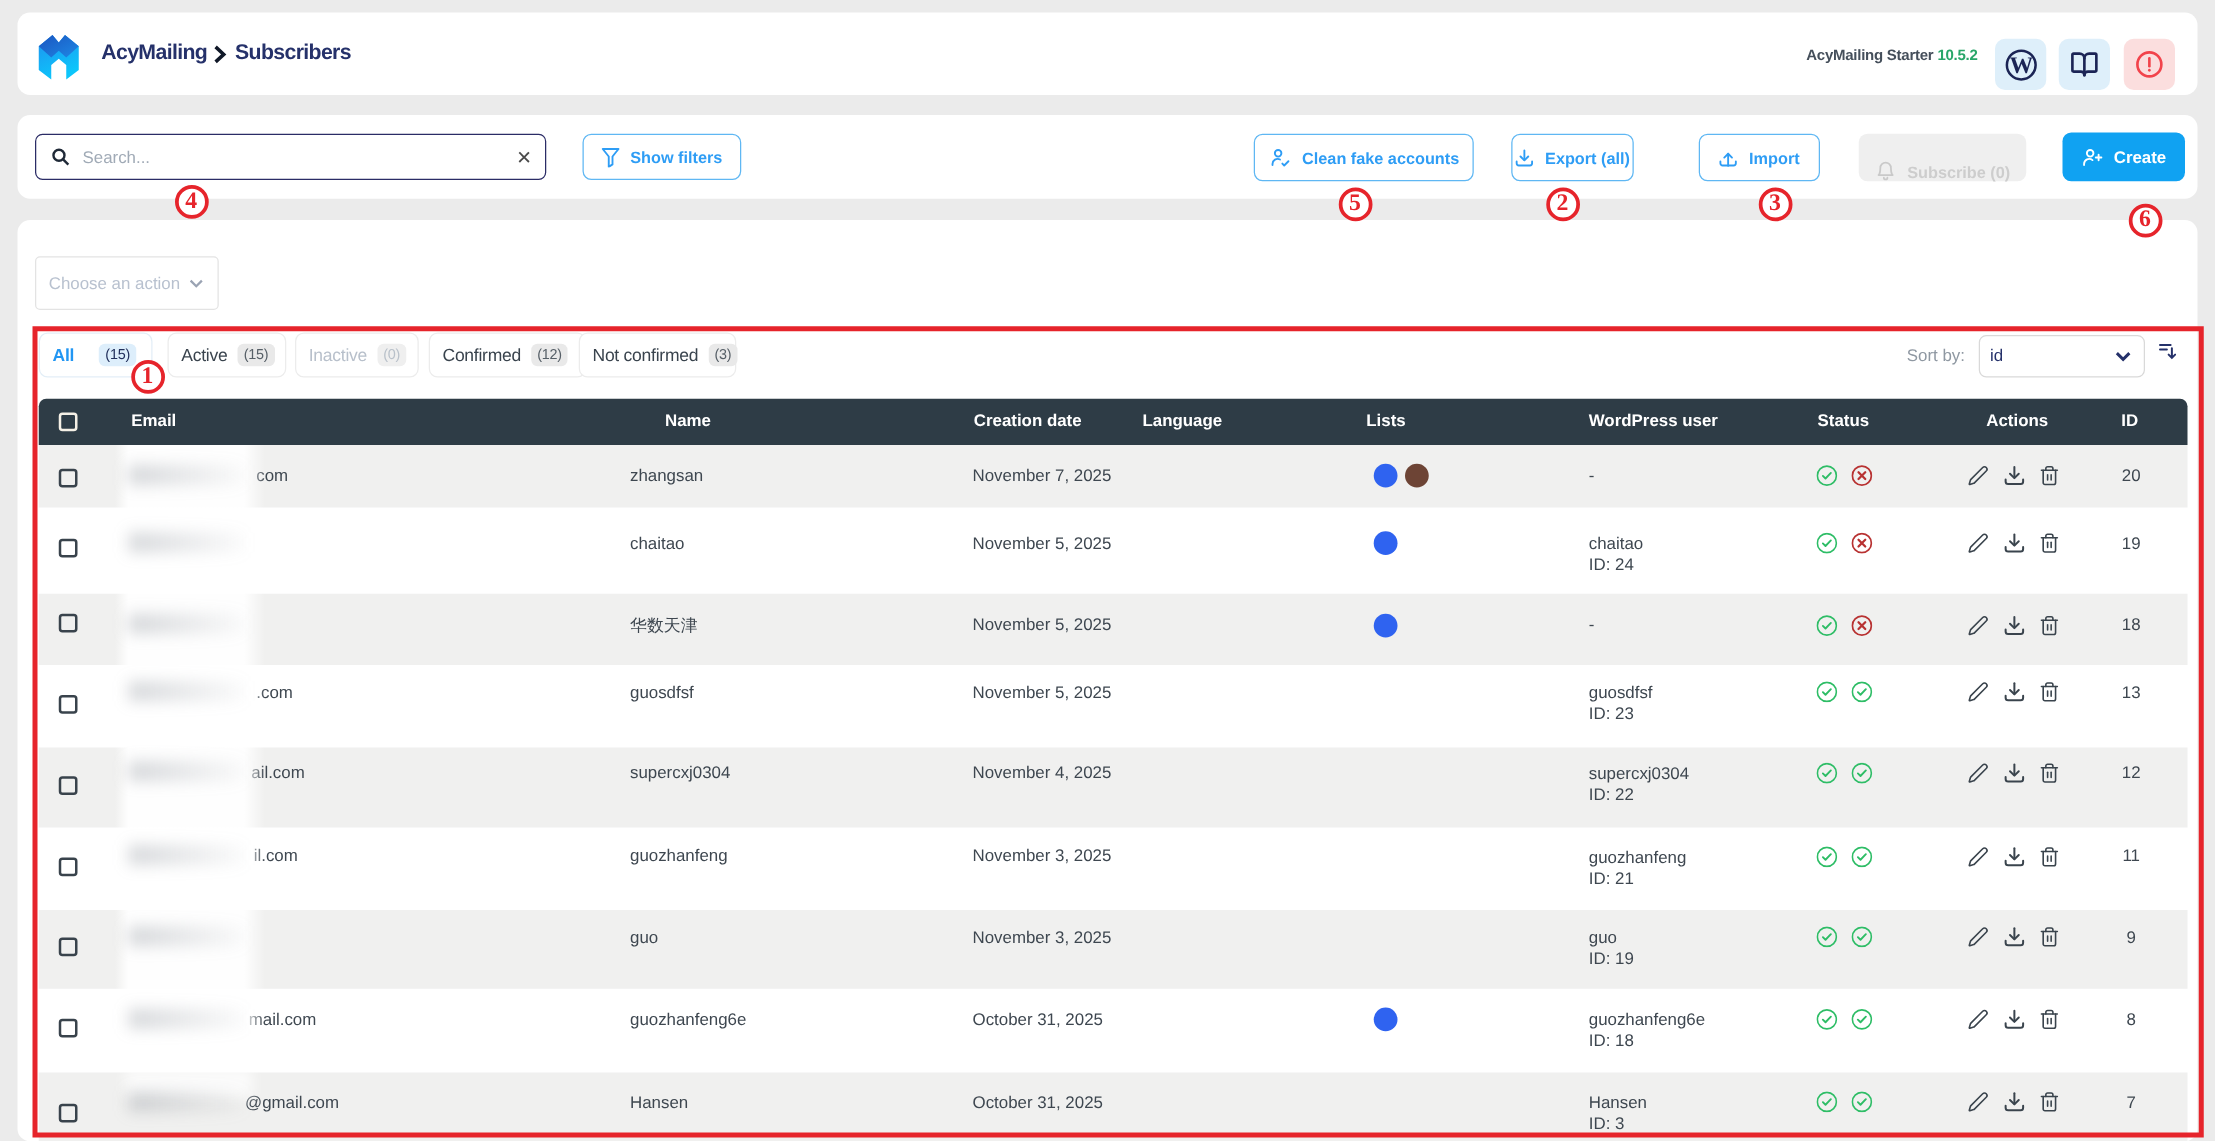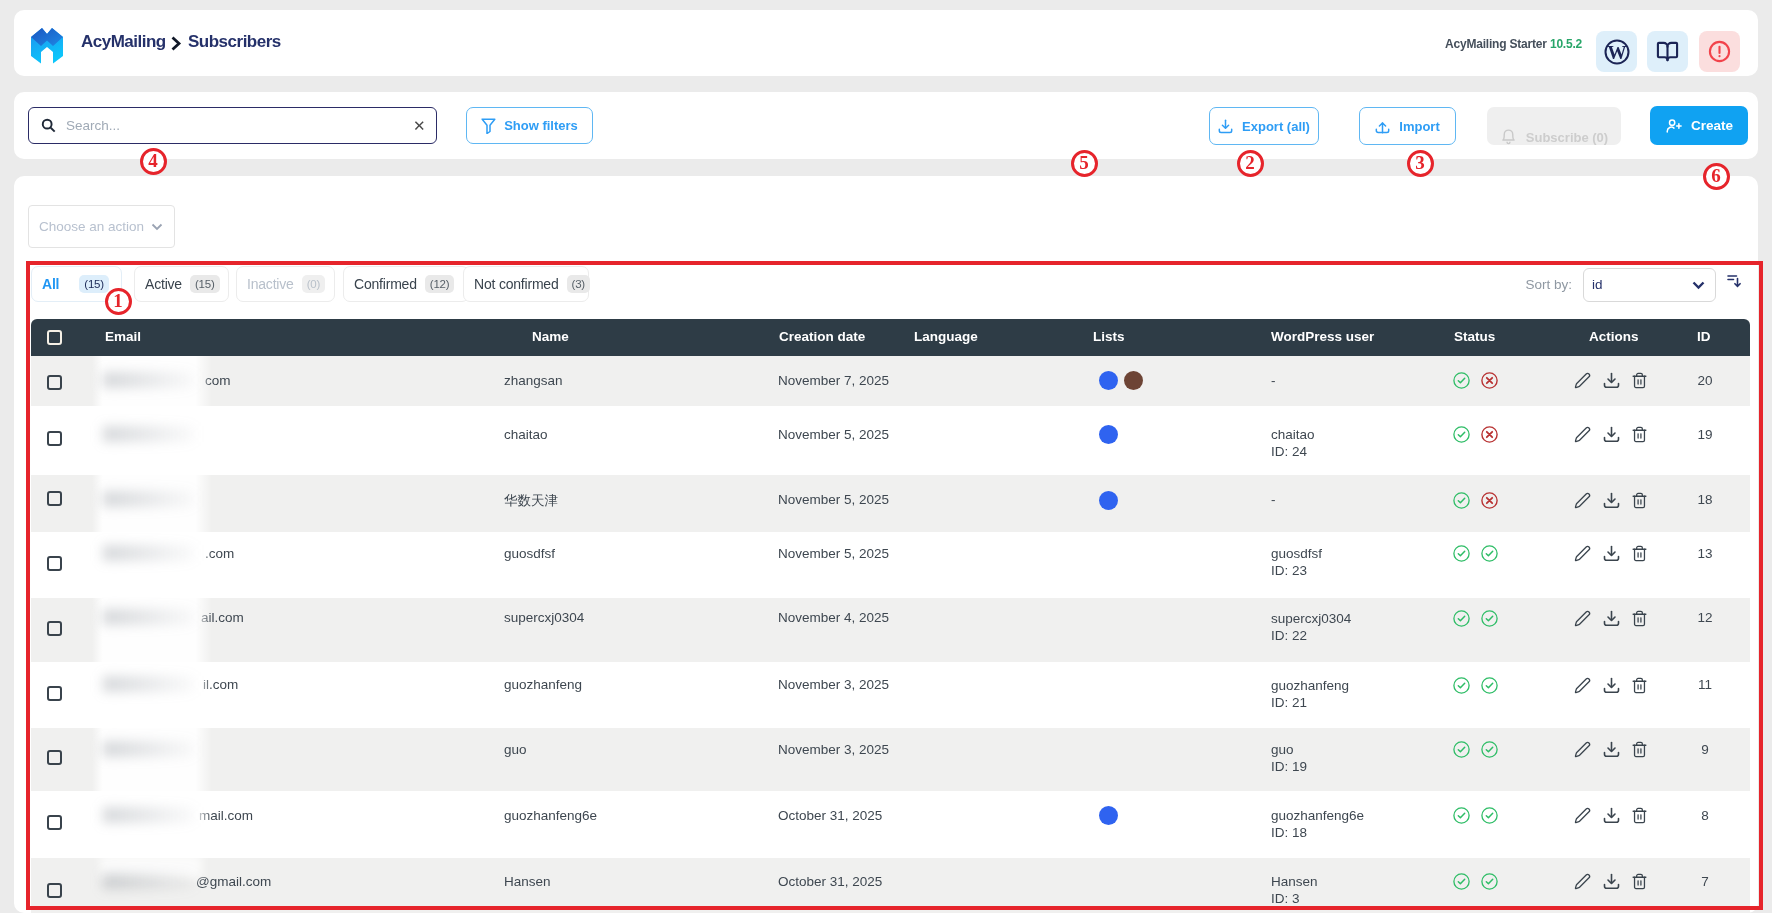--- a/index.html
+++ b/index.html
@@ -77,21 +77,29 @@
         <line x1="11" y1="11" x2="15.5" y2="15.5"></line>
     </svg>
     <span class="txt" style="left:52px; top:26px; font-size:13.5px; color:#a0aab6;">Search...</span>
     <span class="txt" style="left:399px; top:25px; font-size:15px; color:#4a4a4a;">✕</span>
     <div class="abs" style="left:452px; top:15px; width:127px; height:37px; border:1.5px solid #5fb7f3; border-radius:7px; display:flex; align-items:center; justify-content:center; gap:8px;">
       <svg width="15" height="16" viewBox="0 0 15 16" fill="none" stroke="#2e9df5" stroke-width="1.5" stroke-linejoin="round">
           <path d="M1.2,1.2 h12.6 l-4.8,6 v6.3 l-3,2 v-8.3 z"></path>
         </svg>
       <span style="font-size:13px; font-weight:700; color:#2e9df5;">Show filters</span>
     </div>
-    <div class="obtn" style="left:1195px; width:110px;">
+    <div class="obtn" style="left:989px; width:176px;">
+      <svg width="18" height="18" viewBox="0 0 24 24" fill="none" stroke="#2e9df5" stroke-width="2" stroke-linecap="round" stroke-linejoin="round">
+        <circle cx="10" cy="7.5" r="3.5"></circle>
+          <path d="M4 20 v-1 a5.5 5.5 0 0 1 8-4.9"></path>
+          <path d="M14.5 18.5l2 2 4.5-4.5"></path>
+      </svg>
+      Clean fake accounts
+    </div>
+    <div class="obtn" style="left:1195px; width:98px;">
       <svg width="15" height="15" viewBox="0 0 17 17" fill="none" stroke="#2e9df5" stroke-width="1.7" stroke-linecap="round" stroke-linejoin="round">
         <path d="M8.5 1.5v8.5"></path>
           <path d="M5 7l3.5 3.5L12 7"></path>
           <path d="M1.5 11.5v1.7a2 2 0 0 0 2 2h10a2 2 0 0 0 2-2v-1.7"></path>
       </svg>
       Export (all)
     </div>
     <div class="obtn" style="left:1345px; width:97px;">
       <svg width="15" height="15" viewBox="0 0 17 17" fill="none" stroke="#2e9df5" stroke-width="1.7" stroke-linecap="round" stroke-linejoin="round">
         <path d="M8.5 15.5V4.5"></path>

